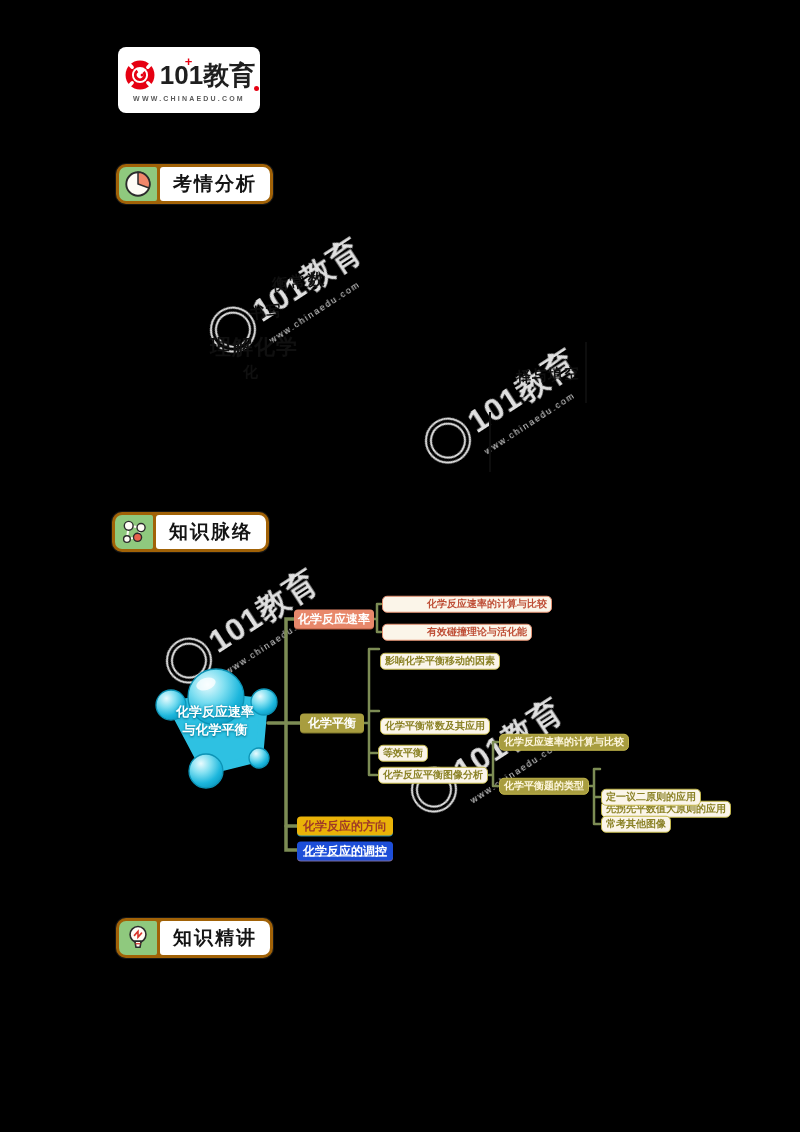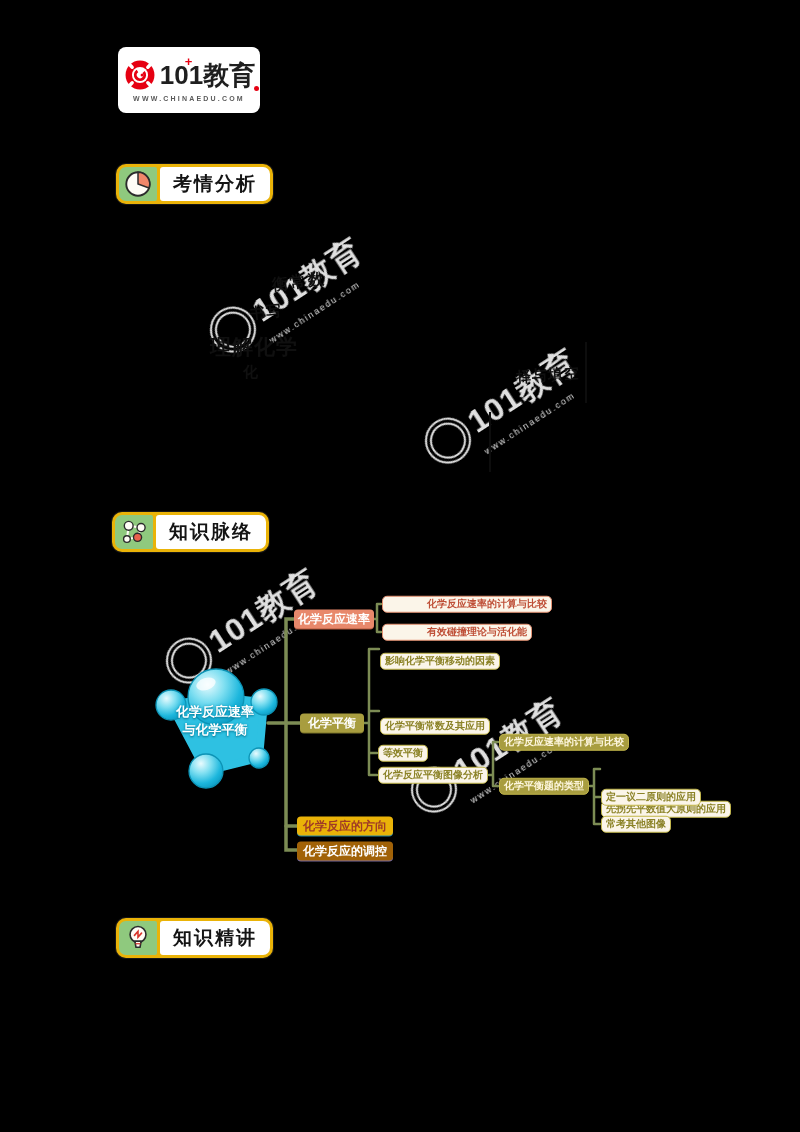--- a/index.html
+++ b/index.html
@@ -9,21 +9,21 @@
   
   .logo-card{position:absolute;left:118px;top:47px;width:142px;height:66px;background:#fff;
              border-radius:8px;display:flex;flex-direction:column;align-items:center;justify-content:center;}
   .logo-row{display:flex;align-items:center;gap:3px;position:relative;}
   .brand-text{font-size:26px;font-weight:bold;color:#1f1f1f;letter-spacing:0px;line-height:1;}
   .brand-plus{position:absolute;top:-4px;left:62px;color:#e60012;font-size:13px;font-weight:bold;}
   .brand-dot{position:absolute;bottom:1px;right:-4px;width:5px;height:5px;border-radius:50%;background:#e60012;}
   .logo-site{font-size:7px;letter-spacing:2.2px;color:#5a5a5a;margin-top:3px;font-weight:bold;}
 
   
-  .hdr{position:absolute;display:flex;align-items:stretch;background:#eab308;border-radius:10px;
+  .hdr{position:absolute;display:flex;align-items:stretch;background:#a16207;border-radius:10px;
        padding:3px;gap:3px;box-shadow:0 0 0 1px #161616;}
   .hdr-icon{width:38px;background:#8fc97e;border-radius:7px 2px 2px 7px;display:flex;align-items:center;justify-content:center;}
   .hdr-pill{background:#ffffff;border-radius:3px 7px 7px 3px;padding:4px 13px;display:flex;align-items:center;}
   .hdr-title{font-size:19px;font-weight:bold;color:#141414;letter-spacing:2px;white-space:nowrap;}
 
   
   .wm{position:absolute;width:210px;color:#fff;transform:rotate(-33deg);opacity:0.88;filter:blur(0.6px);z-index:1;}
   .wm-main{display:flex;align-items:center;gap:5px;}
   .wm-ring{width:46px;height:46px;border:7px double #fff;border-radius:50%;box-sizing:border-box;flex:0 0 auto;}
   .wm-brand{font-size:32px;font-weight:bold;white-space:nowrap;letter-spacing:1px;}
@@ -34,21 +34,21 @@
   .tline{position:absolute;width:2px;background:#0d0d0d;z-index:2;}
 
   
   .mm-svg{position:absolute;left:0;top:0;z-index:3;pointer-events:none;}
   .node{position:absolute;transform:translateY(-50%);white-space:nowrap;font-weight:bold;
         border-radius:4px;z-index:4;line-height:1.25;}
   .lab{font-size:12px;padding:2px 4px;}
   .coral-label{background:#e8886b;color:#fff;box-shadow:0 1px 0 #b55a3f;}
   .olive-label{background:#a89d3f;color:#fff;padding:2px 8px;box-shadow:0 1px 0 #7d742a;}
   .blue-label{background:#eab308;color:#a03b26;padding:2px 6px;box-shadow:0 1px 0 #2387a8;}
-  .purple-label{background:#a16207;color:#fff;padding:2px 6px;box-shadow:0 1px 0 #7a6da0;}
+  .purple-label{background:#1d4ed8;color:#fff;padding:2px 6px;box-shadow:0 1px 0 #7a6da0;text-decoration:underline;}
   .box{font-size:10px;padding:1px 4px;border:1.5px solid;border-radius:5px;}
   .coral-box{background:#fbf5e9;border-color:#e69273;color:#bf5038;padding-left:44px;}
   .olive-box{background:#fbf5e9;border-color:#c2b64b;color:#8c8328;}
   .olive-filled{background:#a89d3f;border-color:#c2b64b;color:#fdf6dd;}
 
   .mol-svg{position:absolute;left:148px;top:653px;z-index:3;}
   .root-line{position:absolute;width:90px;text-align:center;transform:translateY(-50%);
              font-size:13px;font-weight:bold;color:#fff;z-index:4;
              text-shadow:0 0 3px #0aa0c4,0 1px 2px rgba(0,70,90,.7);}
 </style>

